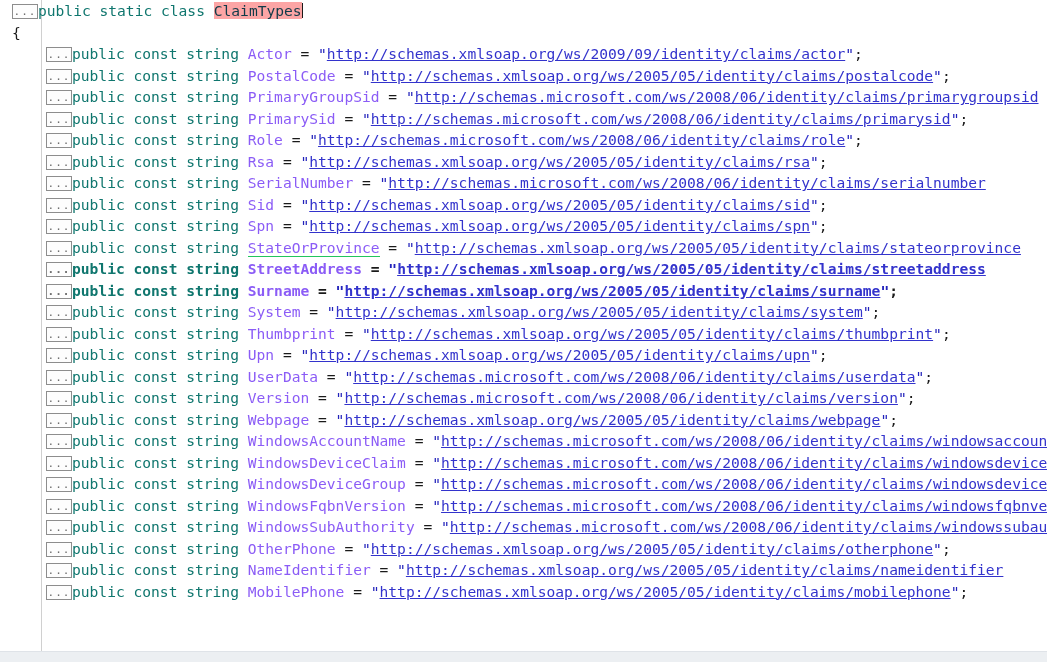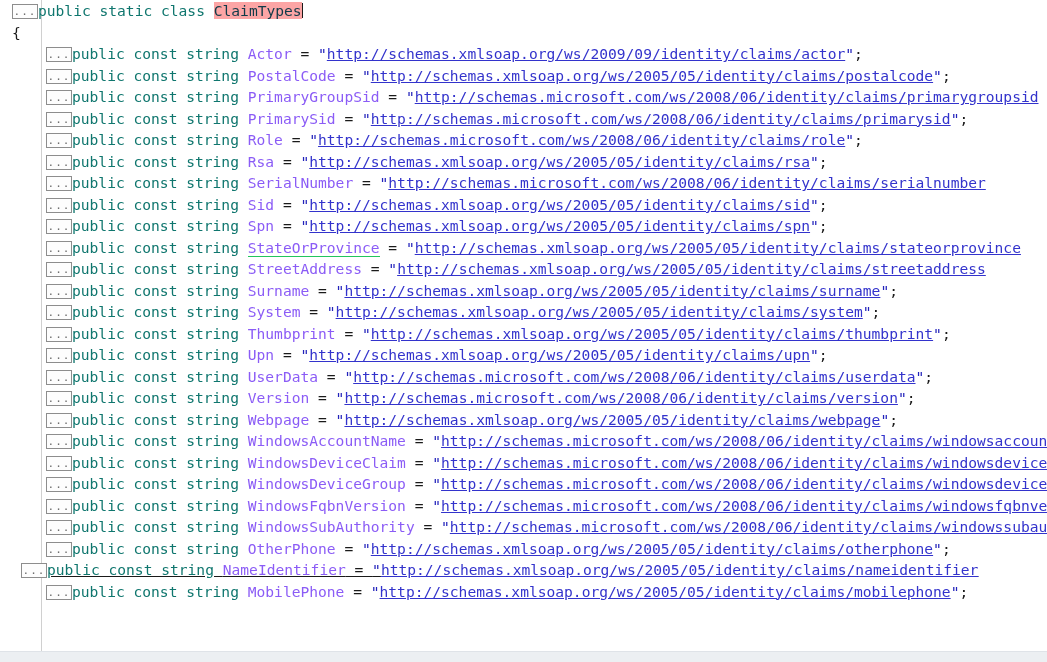--- a/index.html
+++ b/index.html
@@ -126,32 +126,32 @@
       <div class="line" style="padding-left: 46px;"><span class="ln-inner"><span class="collapsed">...</span><span class="kw">public const string </span><span class="ident">Actor</span><span class="punct"> = </span><span class="quote">"</span><span class="url">http://schemas.xmlsoap.org/ws/2009/09/identity/claims/actor</span><span class="quote">"</span><span class="punct">;</span></span></div>
       <div class="line" style="padding-left: 46px;"><span class="ln-inner"><span class="collapsed">...</span><span class="kw">public const string </span><span class="ident">PostalCode</span><span class="punct"> = </span><span class="quote">"</span><span class="url">http://schemas.xmlsoap.org/ws/2005/05/identity/claims/postalcode</span><span class="quote">"</span><span class="punct">;</span></span></div>
       <div class="line" style="padding-left: 46px;"><span class="ln-inner"><span class="collapsed">...</span><span class="kw">public const string </span><span class="ident">PrimaryGroupSid</span><span class="punct"> = </span><span class="quote">"</span><span class="url">http://schemas.microsoft.com/ws/2008/06/identity/claims/primarygroupsid</span></span></div>
       <div class="line" style="padding-left: 46px;"><span class="ln-inner"><span class="collapsed">...</span><span class="kw">public const string </span><span class="ident">PrimarySid</span><span class="punct"> = </span><span class="quote">"</span><span class="url">http://schemas.microsoft.com/ws/2008/06/identity/claims/primarysid</span><span class="quote">"</span><span class="punct">;</span></span></div>
       <div class="line" style="padding-left: 46px;"><span class="ln-inner"><span class="collapsed">...</span><span class="kw">public const string </span><span class="ident">Role</span><span class="punct"> = </span><span class="quote">"</span><span class="url">http://schemas.microsoft.com/ws/2008/06/identity/claims/role</span><span class="quote">"</span><span class="punct">;</span></span></div>
       <div class="line" style="padding-left: 46px;"><span class="ln-inner"><span class="collapsed">...</span><span class="kw">public const string </span><span class="ident">Rsa</span><span class="punct"> = </span><span class="quote">"</span><span class="url">http://schemas.xmlsoap.org/ws/2005/05/identity/claims/rsa</span><span class="quote">"</span><span class="punct">;</span></span></div>
       <div class="line" style="padding-left: 46px;"><span class="ln-inner"><span class="collapsed">...</span><span class="kw">public const string </span><span class="ident">SerialNumber</span><span class="punct"> = </span><span class="quote">"</span><span class="url">http://schemas.microsoft.com/ws/2008/06/identity/claims/serialnumber</span></span></div>
       <div class="line" style="padding-left: 46px;"><span class="ln-inner"><span class="collapsed">...</span><span class="kw">public const string </span><span class="ident">Sid</span><span class="punct"> = </span><span class="quote">"</span><span class="url">http://schemas.xmlsoap.org/ws/2005/05/identity/claims/sid</span><span class="quote">"</span><span class="punct">;</span></span></div>
       <div class="line" style="padding-left: 46px;"><span class="ln-inner"><span class="collapsed">...</span><span class="kw">public const string </span><span class="ident">Spn</span><span class="punct"> = </span><span class="quote">"</span><span class="url">http://schemas.xmlsoap.org/ws/2005/05/identity/claims/spn</span><span class="quote">"</span><span class="punct">;</span></span></div>
       <div class="line" style="padding-left: 46px;"><span class="ln-inner"><span class="collapsed">...</span><span class="kw">public const string </span><span class="ident renamed">StateOrProvince</span><span class="punct"> = </span><span class="quote">"</span><span class="url">http://schemas.xmlsoap.org/ws/2005/05/identity/claims/stateorprovince</span></span></div>
-      <div class="line" style="padding-left: 46px;"><span class="ln-inner"><span class="collapsed">...</span><span class="kw">public const string </span><span class="ident">StreetAddress</span><span class="punct"> = </span><span class="quote">"</span><span class="url">http://schemas.xmlsoap.org/ws/2005/05/identity/claims/streetaddress</span></span></div>
-      <div class="line" style="padding-left: 46px;"><span class="ln-inner"><span class="collapsed">...</span><span class="kw">public const string </span><span class="ident">Surname</span><span class="punct"> = </span><span class="quote">"</span><span class="url">http://schemas.xmlsoap.org/ws/2005/05/identity/claims/surname</span><span class="quote">"</span><span class="punct">;</span></span></div>
+      <div class="line" style="padding-left: 46px; font-weight: bold;"><span class="ln-inner"><span class="collapsed">...</span><span class="kw">public const string </span><span class="ident">StreetAddress</span><span class="punct"> = </span><span class="quote">"</span><span class="url">http://schemas.xmlsoap.org/ws/2005/05/identity/claims/streetaddress</span></span></div>
+      <div class="line" style="padding-left: 46px; font-weight: bold;"><span class="ln-inner"><span class="collapsed">...</span><span class="kw">public const string </span><span class="ident">Surname</span><span class="punct"> = </span><span class="quote">"</span><span class="url">http://schemas.xmlsoap.org/ws/2005/05/identity/claims/surname</span><span class="quote">"</span><span class="punct">;</span></span></div>
       <div class="line" style="padding-left: 46px;"><span class="ln-inner"><span class="collapsed">...</span><span class="kw">public const string </span><span class="ident">System</span><span class="punct"> = </span><span class="quote">"</span><span class="url">http://schemas.xmlsoap.org/ws/2005/05/identity/claims/system</span><span class="quote">"</span><span class="punct">;</span></span></div>
       <div class="line" style="padding-left: 46px;"><span class="ln-inner"><span class="collapsed">...</span><span class="kw">public const string </span><span class="ident">Thumbprint</span><span class="punct"> = </span><span class="quote">"</span><span class="url">http://schemas.xmlsoap.org/ws/2005/05/identity/claims/thumbprint</span><span class="quote">"</span><span class="punct">;</span></span></div>
       <div class="line" style="padding-left: 46px;"><span class="ln-inner"><span class="collapsed">...</span><span class="kw">public const string </span><span class="ident">Upn</span><span class="punct"> = </span><span class="quote">"</span><span class="url">http://schemas.xmlsoap.org/ws/2005/05/identity/claims/upn</span><span class="quote">"</span><span class="punct">;</span></span></div>
       <div class="line" style="padding-left: 46px;"><span class="ln-inner"><span class="collapsed">...</span><span class="kw">public const string </span><span class="ident">UserData</span><span class="punct"> = </span><span class="quote">"</span><span class="url">http://schemas.microsoft.com/ws/2008/06/identity/claims/userdata</span><span class="quote">"</span><span class="punct">;</span></span></div>
       <div class="line" style="padding-left: 46px;"><span class="ln-inner"><span class="collapsed">...</span><span class="kw">public const string </span><span class="ident">Version</span><span class="punct"> = </span><span class="quote">"</span><span class="url">http://schemas.microsoft.com/ws/2008/06/identity/claims/version</span><span class="quote">"</span><span class="punct">;</span></span></div>
       <div class="line" style="padding-left: 46px;"><span class="ln-inner"><span class="collapsed">...</span><span class="kw">public const string </span><span class="ident">Webpage</span><span class="punct"> = </span><span class="quote">"</span><span class="url">http://schemas.xmlsoap.org/ws/2005/05/identity/claims/webpage</span><span class="quote">"</span><span class="punct">;</span></span></div>
       <div class="line" style="padding-left: 46px;"><span class="ln-inner"><span class="collapsed">...</span><span class="kw">public const string </span><span class="ident">WindowsAccountName</span><span class="punct"> = </span><span class="quote">"</span><span class="url">http://schemas.microsoft.com/ws/2008/06/identity/claims/windowsaccountname</span></span></div>
       <div class="line" style="padding-left: 46px;"><span class="ln-inner"><span class="collapsed">...</span><span class="kw">public const string </span><span class="ident">WindowsDeviceClaim</span><span class="punct"> = </span><span class="quote">"</span><span class="url">http://schemas.microsoft.com/ws/2008/06/identity/claims/windowsdeviceclaim</span></span></div>
       <div class="line" style="padding-left: 46px;"><span class="ln-inner"><span class="collapsed">...</span><span class="kw">public const string </span><span class="ident">WindowsDeviceGroup</span><span class="punct"> = </span><span class="quote">"</span><span class="url">http://schemas.microsoft.com/ws/2008/06/identity/claims/windowsdevicegroup</span></span></div>
       <div class="line" style="padding-left: 46px;"><span class="ln-inner"><span class="collapsed">...</span><span class="kw">public const string </span><span class="ident">WindowsFqbnVersion</span><span class="punct"> = </span><span class="quote">"</span><span class="url">http://schemas.microsoft.com/ws/2008/06/identity/claims/windowsfqbnversion</span></span></div>
       <div class="line" style="padding-left: 46px;"><span class="ln-inner"><span class="collapsed">...</span><span class="kw">public const string </span><span class="ident">WindowsSubAuthority</span><span class="punct"> = </span><span class="quote">"</span><span class="url">http://schemas.microsoft.com/ws/2008/06/identity/claims/windowssubauthority</span></span></div>
       <div class="line" style="padding-left: 46px;"><span class="ln-inner"><span class="collapsed">...</span><span class="kw">public const string </span><span class="ident">OtherPhone</span><span class="punct"> = </span><span class="quote">"</span><span class="url">http://schemas.xmlsoap.org/ws/2005/05/identity/claims/otherphone</span><span class="quote">"</span><span class="punct">;</span></span></div>
-      <div class="line" style="padding-left: 21px; text-decoration: underline;"><span class="ln-inner"><span class="collapsed">...</span><span class="kw">public const string </span><span class="ident">NameIdentifier</span><span class="punct"> = </span><span class="quote">"</span><span class="url">http://schemas.xmlsoap.org/ws/2005/05/identity/claims/nameidentifier</span></span></div>
+      <div class="line" style="padding-left: 46px;"><span class="ln-inner"><span class="collapsed">...</span><span class="kw">public const string </span><span class="ident">NameIdentifier</span><span class="punct"> = </span><span class="quote">"</span><span class="url">http://schemas.xmlsoap.org/ws/2005/05/identity/claims/nameidentifier</span></span></div>
       <div class="line" style="padding-left: 46px;"><span class="ln-inner"><span class="collapsed">...</span><span class="kw">public const string </span><span class="ident">MobilePhone</span><span class="punct"> = </span><span class="quote">"</span><span class="url">http://schemas.xmlsoap.org/ws/2005/05/identity/claims/mobilephone</span><span class="quote">"</span><span class="punct">;</span></span></div>
     </div>
 
   <div class="bottom-bar"></div>
 </div>
 
 </body></html>

